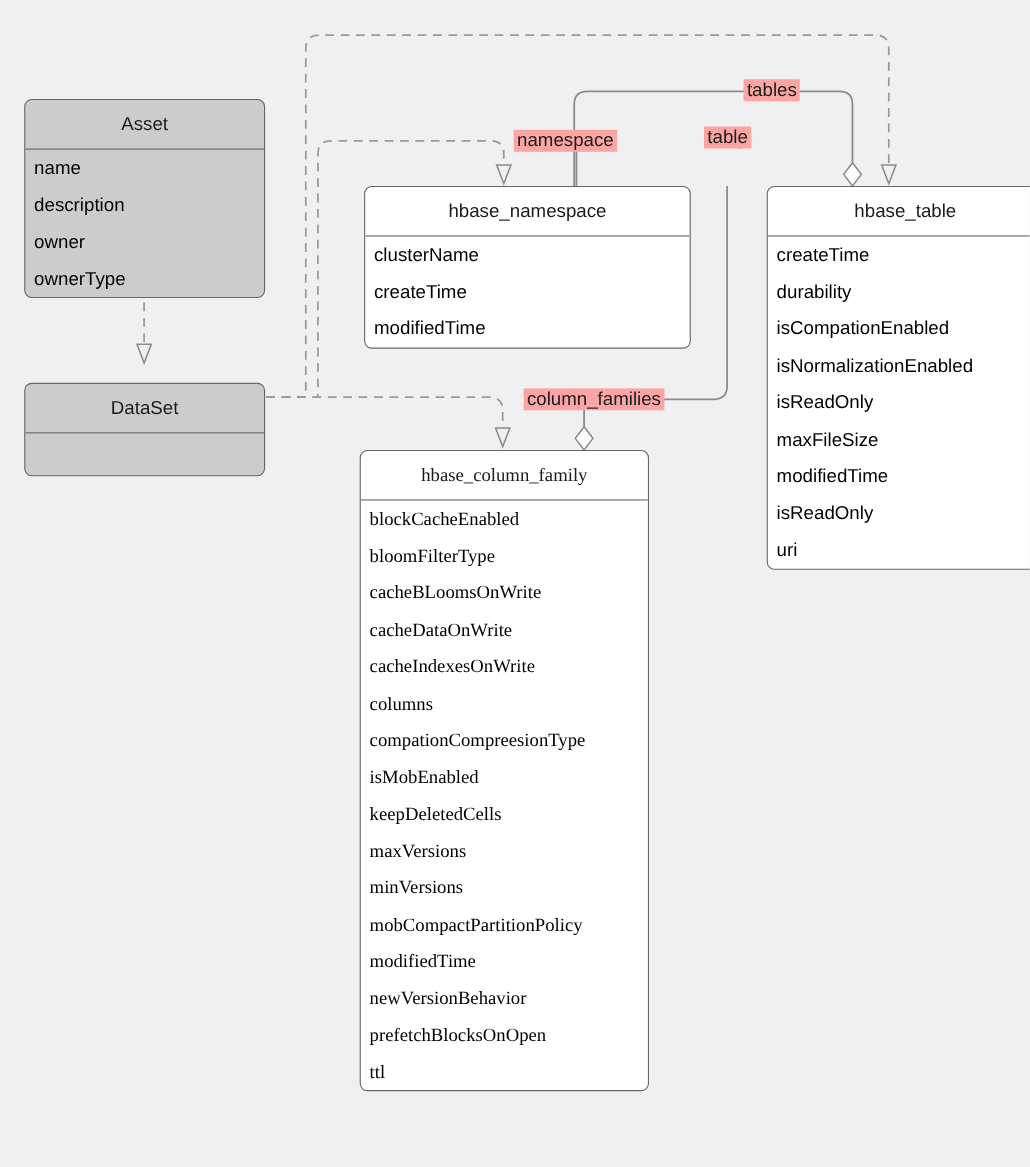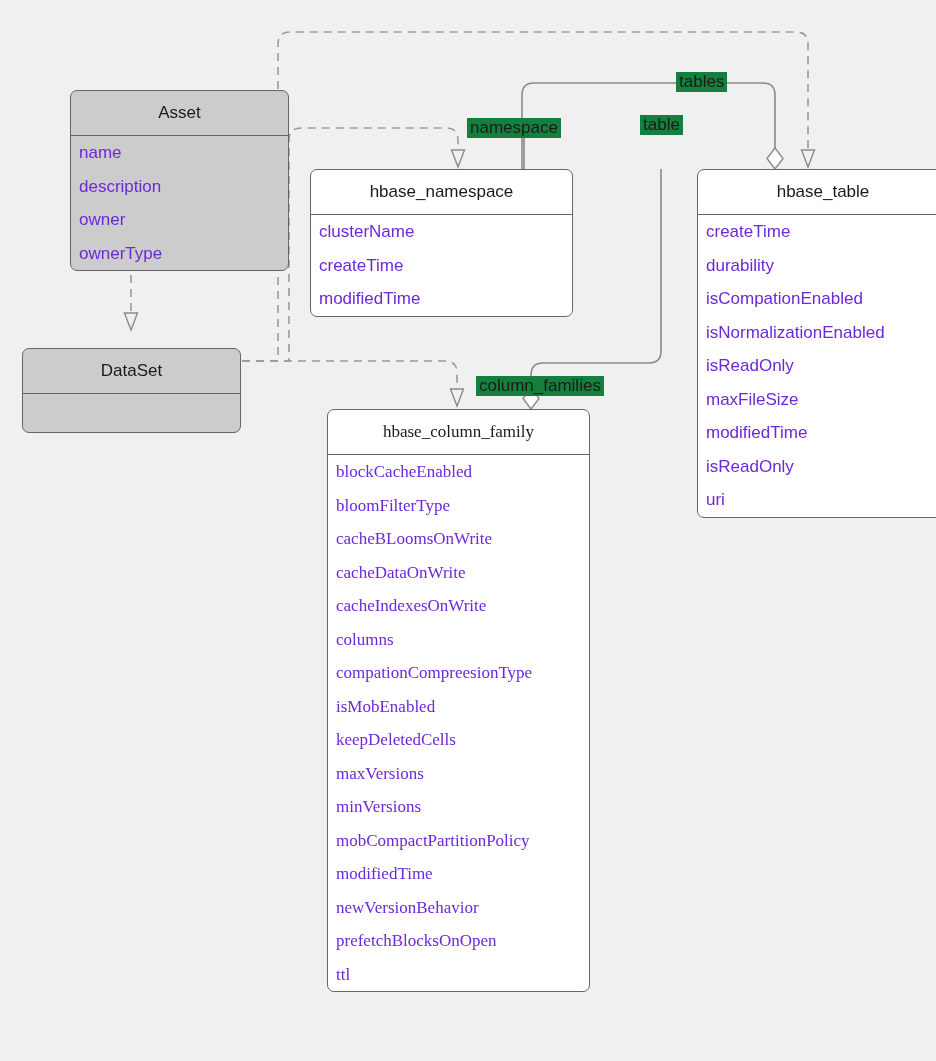--- a/index.html
+++ b/index.html
@@ -53,33 +53,33 @@
     border-top: 1.4px solid #666666;
   }
   .uml-attrs {
     padding: 0;
   }
   .uml-attr {
     height: 33.5px;
     line-height: 33.5px;
     padding-left: 8px;
     font-size: 17px;
-    color: #6d28d9;
+    color: #000000;
     white-space: nowrap;
     overflow: hidden;
   }
   .uml-attrs.empty {
     height: 38px;
   }
   
   .edge-label {
     position: absolute;
     font-size: 17px;
     color: #1a1a1a;
-    background: #15803d;
+    background: #fca5a5;
     padding: 0 3px;
     white-space: nowrap;
     line-height: 20px;
   }
 </style>
 </head>
 <body>
 
 <div id="diagram-canvas">
 
@@ -127,40 +127,40 @@
     </g>
 
     <g>
       <path d="M 672 135 L 672 128" fill="none" stroke="#8a8a8a" stroke-width="1.6"></path>
     </g>
   </svg>
 
   <div class="edge-label" style="left: 676px; top: 72px;">tables</div>
   <div class="edge-label" style="left: 467px; top: 118px;">namespace</div>
   <div class="edge-label" style="left: 640px; top: 115px;">table</div>
-  <div class="edge-label" style="left: 476px; top: 353px; margin-top: 23px;">column_families</div>
-
-  <div class="uml-node filled" style="left: 22px; top: 90px; width: 219px; margin-left: 48px;">
+  <div class="edge-label" style="left: 476px; top: 353px;">column_families</div>
+
+  <div class="uml-node filled" style="left: 22px; top: 90px; width: 219px;">
     <div class="uml-title">Asset</div>
     <div class="uml-divider"></div>
     <div class="uml-attrs">
       <div class="uml-attr">name</div>
       <div class="uml-attr">description</div>
       <div class="uml-attr">owner</div>
       <div class="uml-attr">ownerType</div>
     </div>
   </div>
 
   <div class="uml-node filled" style="left: 22px; top: 348px; width: 219px;">
     <div class="uml-title">DataSet</div>
     <div class="uml-divider"></div>
     <div class="uml-attrs empty"></div>
   </div>
 
-  <div class="uml-node" style="left: 310px; top: 169px; width: 263px;">
+  <div class="uml-node" style="left: 331px; top: 169px; width: 297px;">
     <div class="uml-title">hbase_namespace</div>
     <div class="uml-divider"></div>
     <div class="uml-attrs">
       <div class="uml-attr">clusterName</div>
       <div class="uml-attr">createTime</div>
       <div class="uml-attr">modifiedTime</div>
     </div>
   </div>
 
   <div class="uml-node" style="left: 697px; top: 169px; width: 252px;">

